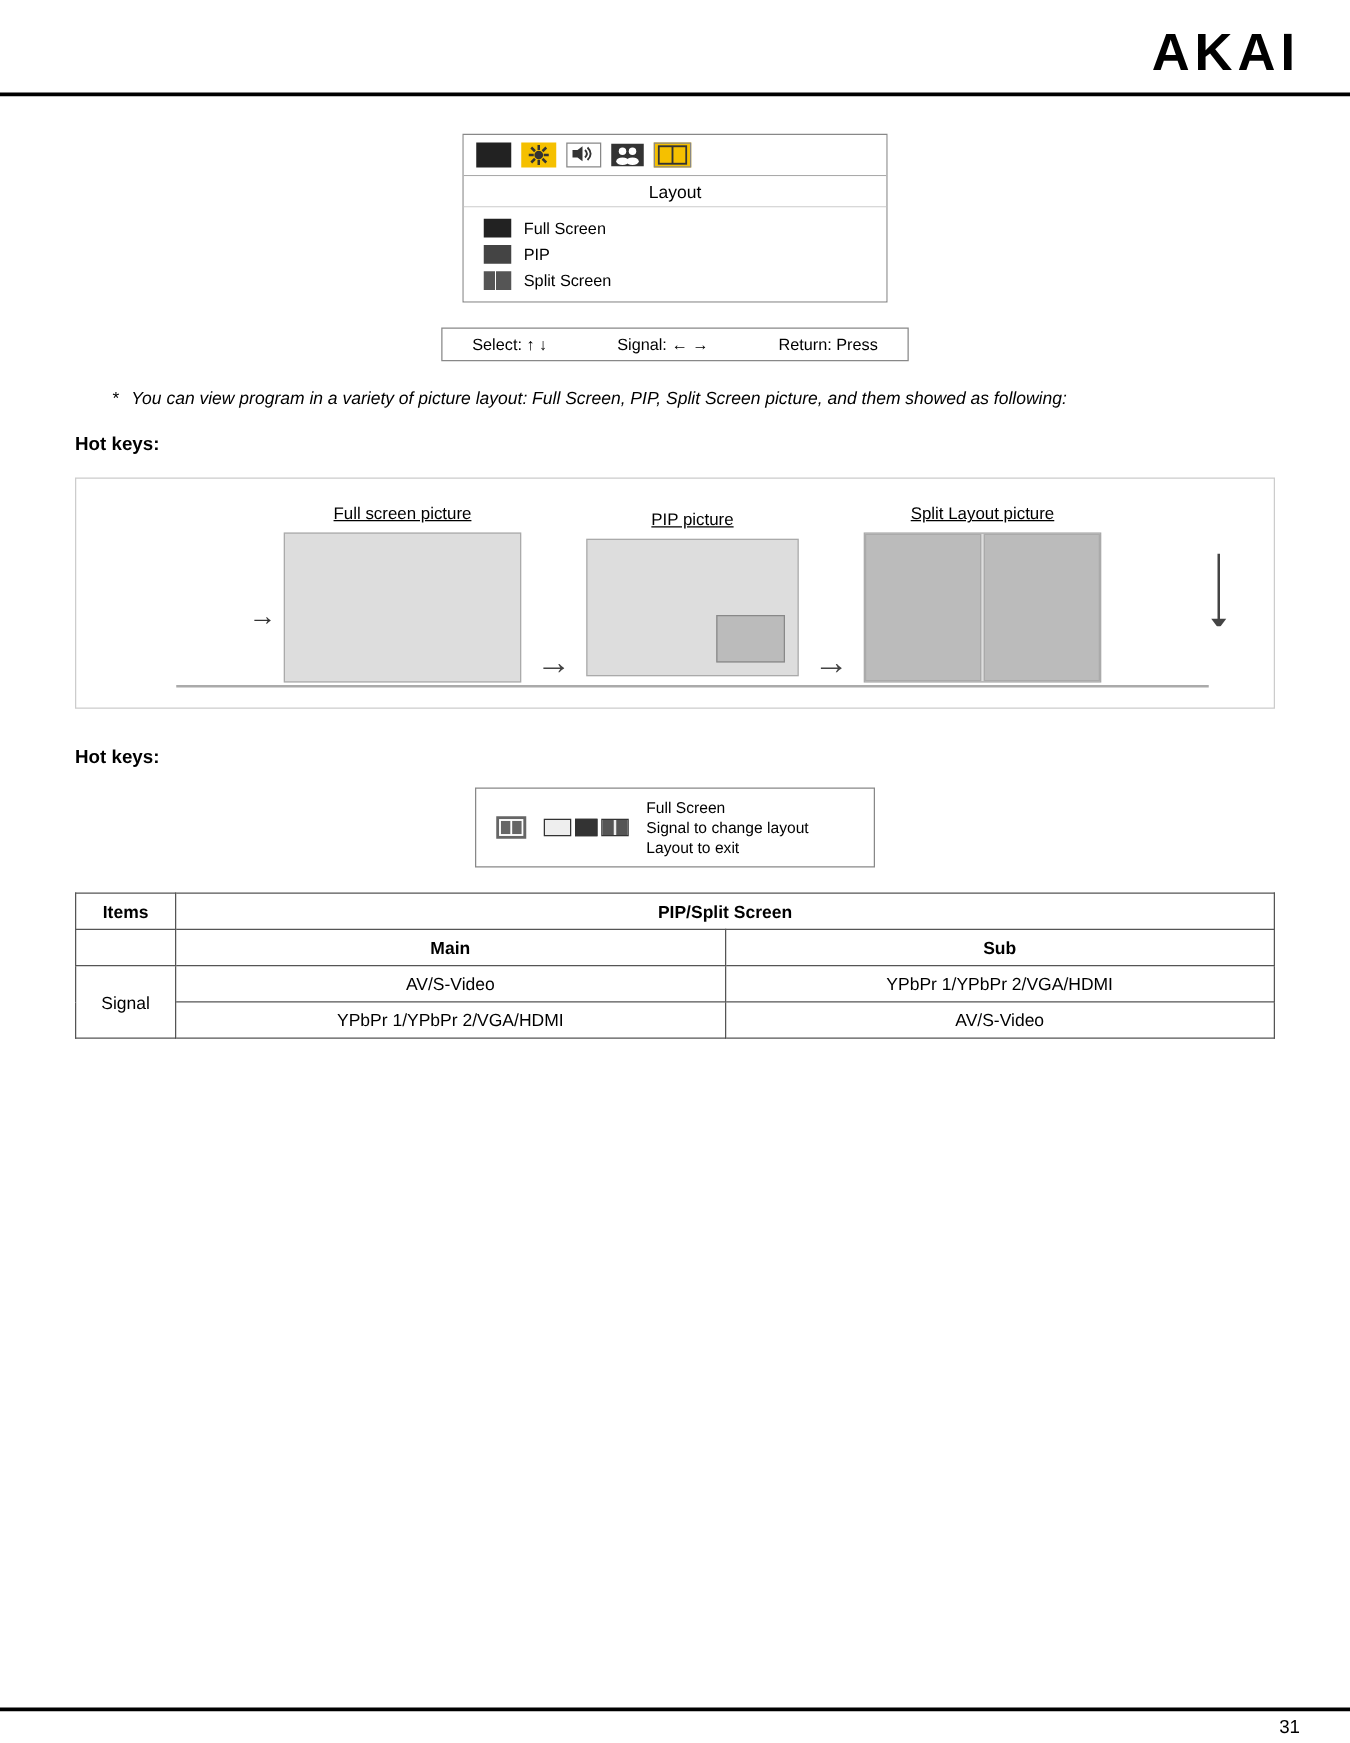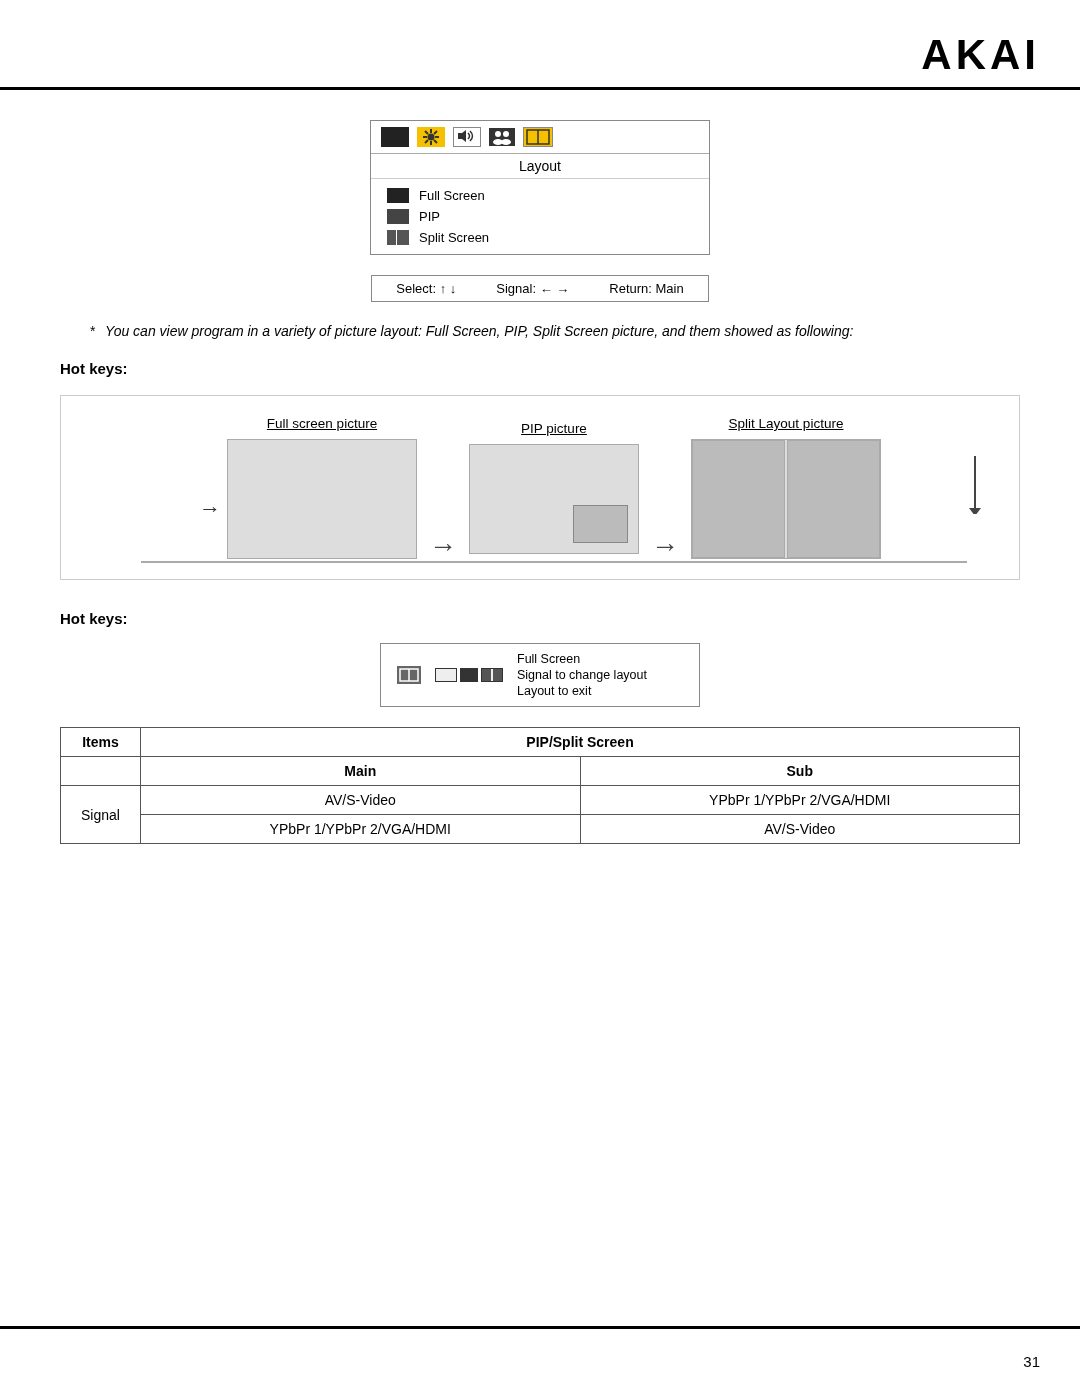--- a/index.html
+++ b/index.html
@@ -11,41 +11,41 @@
       min-height: 1394px;
       position: relative;
       font-size: 15px;
     }
 
     
     .header {
       display: flex;
       justify-content: flex-end;
       align-items: center;
-      padding: 31px 40px 8px 40px;
+      padding: 18px 40px 8px 40px;
       border-bottom: 3px solid #000;
     }
     .brand-logo {
       font-size: 42px;
       font-weight: 900;
       letter-spacing: 4px;
       font-family: 'Arial Black', Arial, sans-serif;
     }
 
     
     .footer {
       position: absolute;
       bottom: 0;
       left: 0;
       right: 0;
       border-top: 3px solid #000;
       display: flex;
       justify-content: flex-end;
       align-items: center;
-      padding: 24px 40px;
+      padding: 4px 40px;
     }
     .page-number {
       font-size: 15px;
     }
 
     
     .content {
       padding: 30px 60px 60px 60px;
     }
 
@@ -131,21 +131,21 @@
     .nav-bar {
       display: flex;
       justify-content: center;
       margin: 18px 0;
     }
     .nav-bar-inner {
       border: 1.5px solid #888;
       padding: 5px 24px;
       font-size: 13px;
       display: flex;
-      gap: 40px;
+      gap: 56px;
     }
 
     
     .note-text {
       font-style: italic;
       font-size: 14px;
       margin: 10px 0 18px 30px;
       line-height: 1.6;
     }
     .note-star {
@@ -393,21 +393,21 @@
           <span>Split Screen</span>
         </div>
       </div>
     </div>
   </div>
 
   <div class="nav-bar">
     <div class="nav-bar-inner">
       <span>Select: ↑ ↓</span>
       <span>Signal: ← →</span>
-      <span>Return:  Main</span>
+      <span>Return:  Press</span>
     </div>
   </div>
 
   <div class="note-text">
     <span class="note-star">*</span>
     <span>You can view program in a variety of picture layout: Full Screen, PIP, Split Screen picture, and them showed as following:</span>
   </div>
 
   <div class="hot-keys-label">Hot keys:</div>
 

